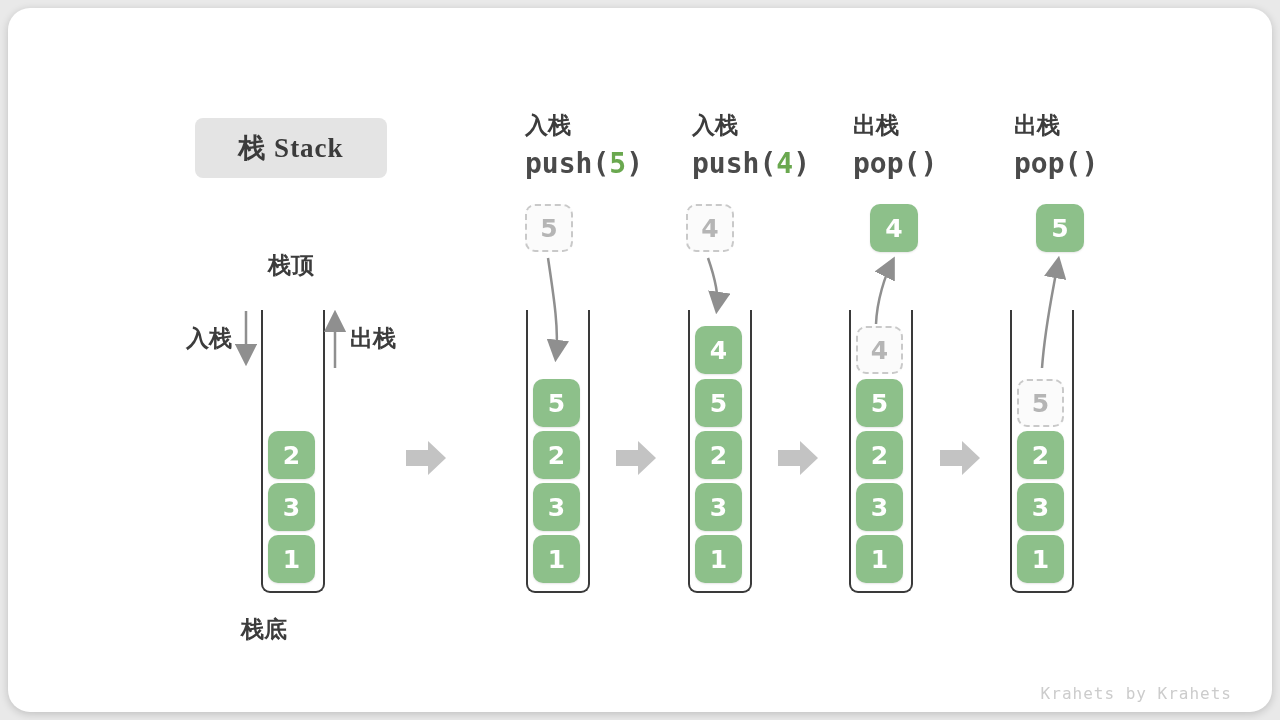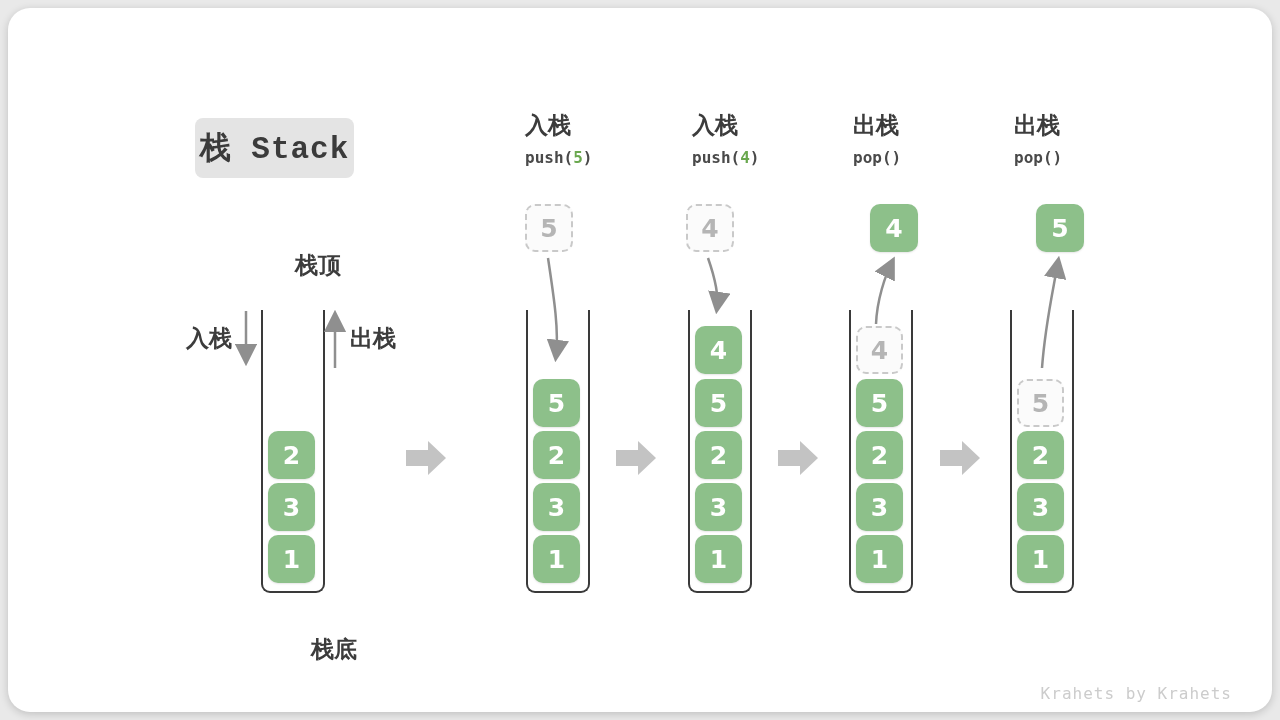--- a/index.html
+++ b/index.html
@@ -9,35 +9,35 @@
     font-family:"DejaVu Sans","Liberation Sans",sans-serif;
     position:relative;overflow:hidden;
   }
   .card{
     position:absolute;left:8px;top:8px;width:1264px;height:704px;
     background:#ffffff;border-radius:22px;
     box-shadow:0 2px 8px rgba(0,0,0,0.18);
   }
   .abs{position:absolute;}
   .title-box{
-    left:187px;top:110px;width:159px;height:60px;
+    left:187px;top:110px;width:192px;height:60px;
     background:#e4e4e4;border-radius:8px;
     display:flex;align-items:center;justify-content:center;
-    font-family:Liberation Mono, monospace;
-    font-size:31px;font-weight:bold;color:#3b3b3b;letter-spacing:1px;
+    font-family:Liberation Serif, serif;
+    font-size:27px;font-weight:bold;color:#3b3b3b;letter-spacing:1px;
   }
   .cjk-label{
     font-size:23px;font-weight:bold;color:#3c3c3c;line-height:1;
     white-space:nowrap;
   }
   .op-col .op-name{display:block;font-size:23px;font-weight:bold;color:#3c3c3c;line-height:1;}
   .op-col .op-code{
     display:block;margin-top:13px;
     font-family:"DejaVu Sans Mono","Liberation Mono",monospace;
-    font-size:16px;font-weight:bold;color:#4a4a4a;line-height:1;
+    font-size:28px;font-weight:bold;color:#4a4a4a;line-height:1;
   }
   .op-code .arg{color:#6aa84f;}
   .stack-box{
     width:60px;height:281px;
     border-left:2px solid #3a3a3a;
     border-right:2px solid #3a3a3a;
     border-bottom:2px solid #3a3a3a;
     border-radius:0 0 9px 9px;
     background:#ffffff;
   }
@@ -78,22 +78,22 @@
   <div class="abs op-col" style="left:1006px;top:106px;">
     <span class="op-name">出栈</span>
     <span class="op-code"><span>pop(</span><span class="arg"></span><span>)</span></span>
   </div>
 
   <div class="abs cell ghost float-cell" style="left:517px;top:196px;">5</div>
   <div class="abs cell ghost float-cell" style="left:678px;top:196px;">4</div>
   <div class="abs cell solid float-cell" style="left:862px;top:196px;">4</div>
   <div class="abs cell solid float-cell" style="left:1028px;top:196px;">5</div>
 
-  <div class="abs cjk-label" style="left:233px;top:246px;width:100px;text-align:right;">栈顶</div>
-  <div class="abs cjk-label" style="left:249px;top:610px;width:100px;text-align:right;margin-top:20px;">栈底</div>
+  <div class="abs cjk-label" style="left:233px;top:246px;width:100px;text-align:center;">栈顶</div>
+  <div class="abs cjk-label" style="left:233px;top:610px;width:100px;text-align:left;">栈底</div>
   <div class="abs cjk-label" style="left:168px;top:319px;width:56px;text-align:right;">入栈</div>
   <div class="abs cjk-label" style="left:342px;top:319px;">出栈</div>
 
   <div class="abs stack-box" style="left:253px;top:302px;">
     <div class="cell solid" style="left:5px;top:121px;">2</div>
     <div class="cell solid" style="left:5px;top:173px;">3</div>
     <div class="cell solid" style="left:5px;top:225px;">1</div>
   </div>
 
   <div class="abs stack-box" style="left:518px;top:302px;">

